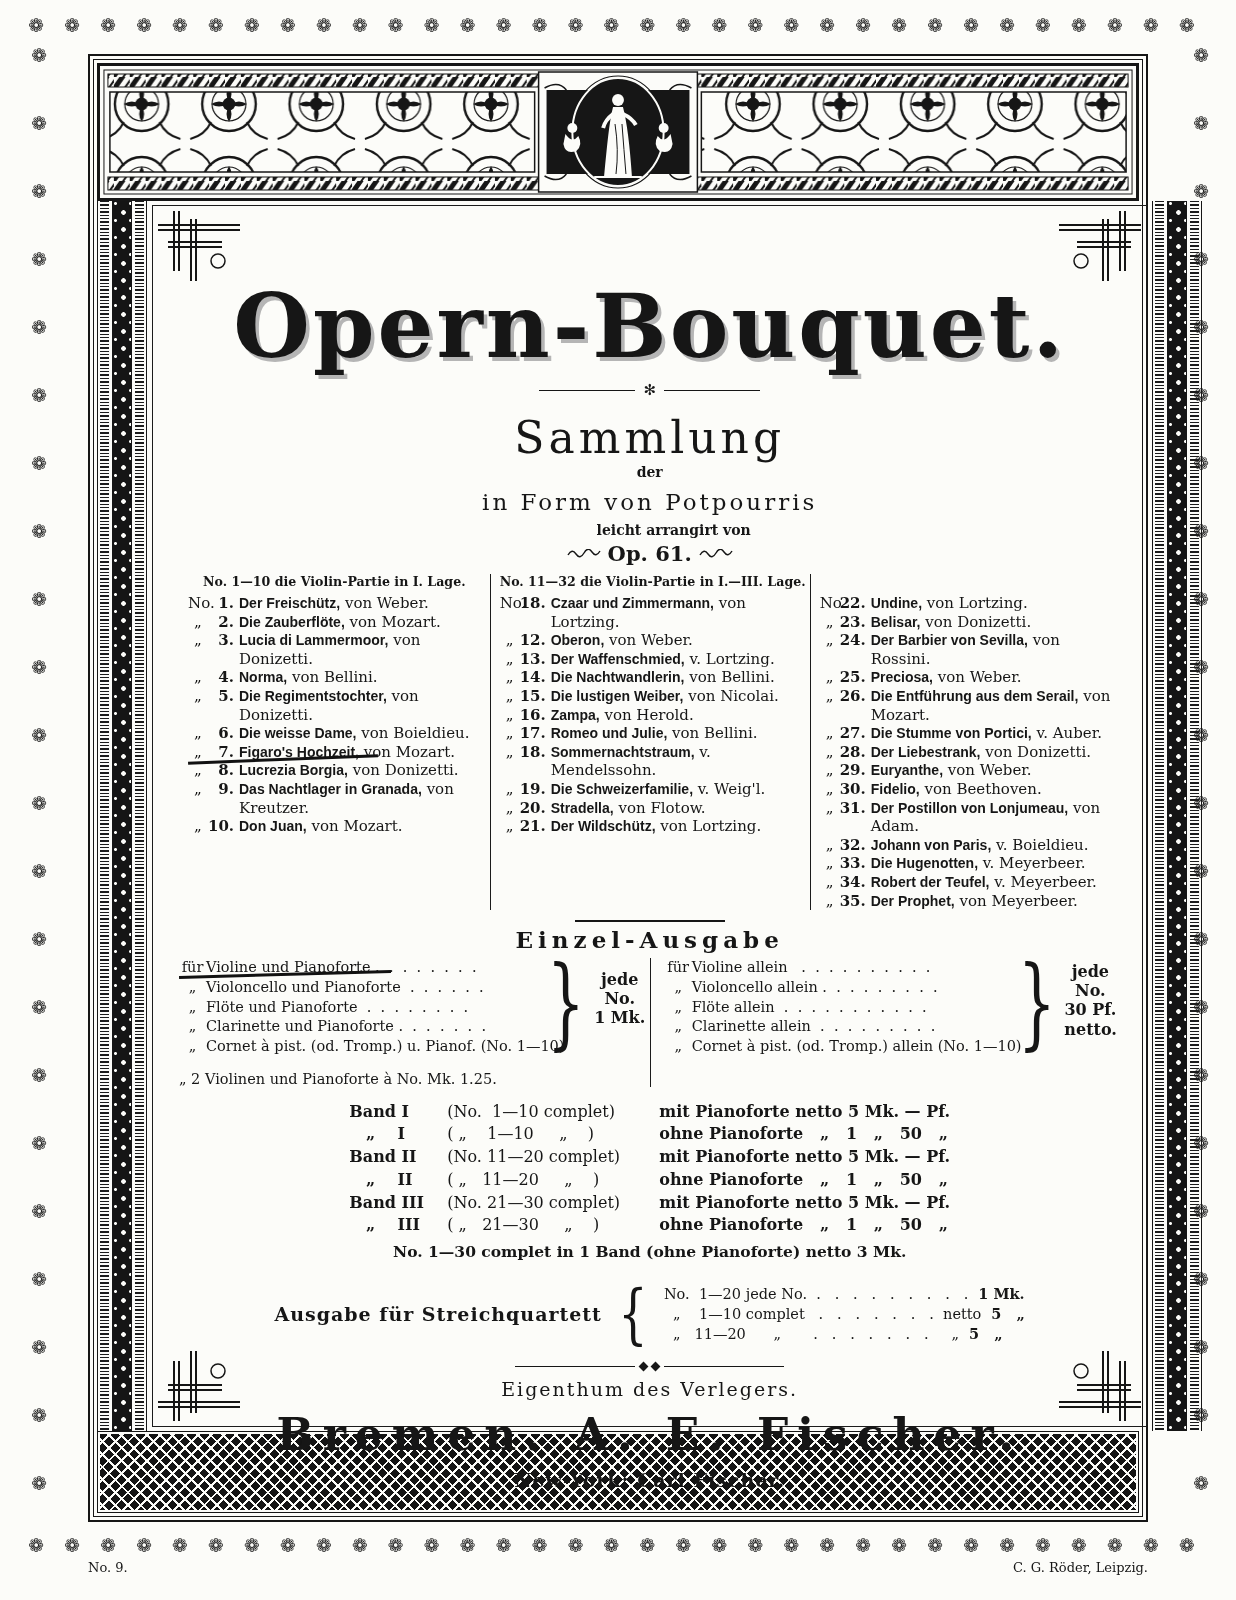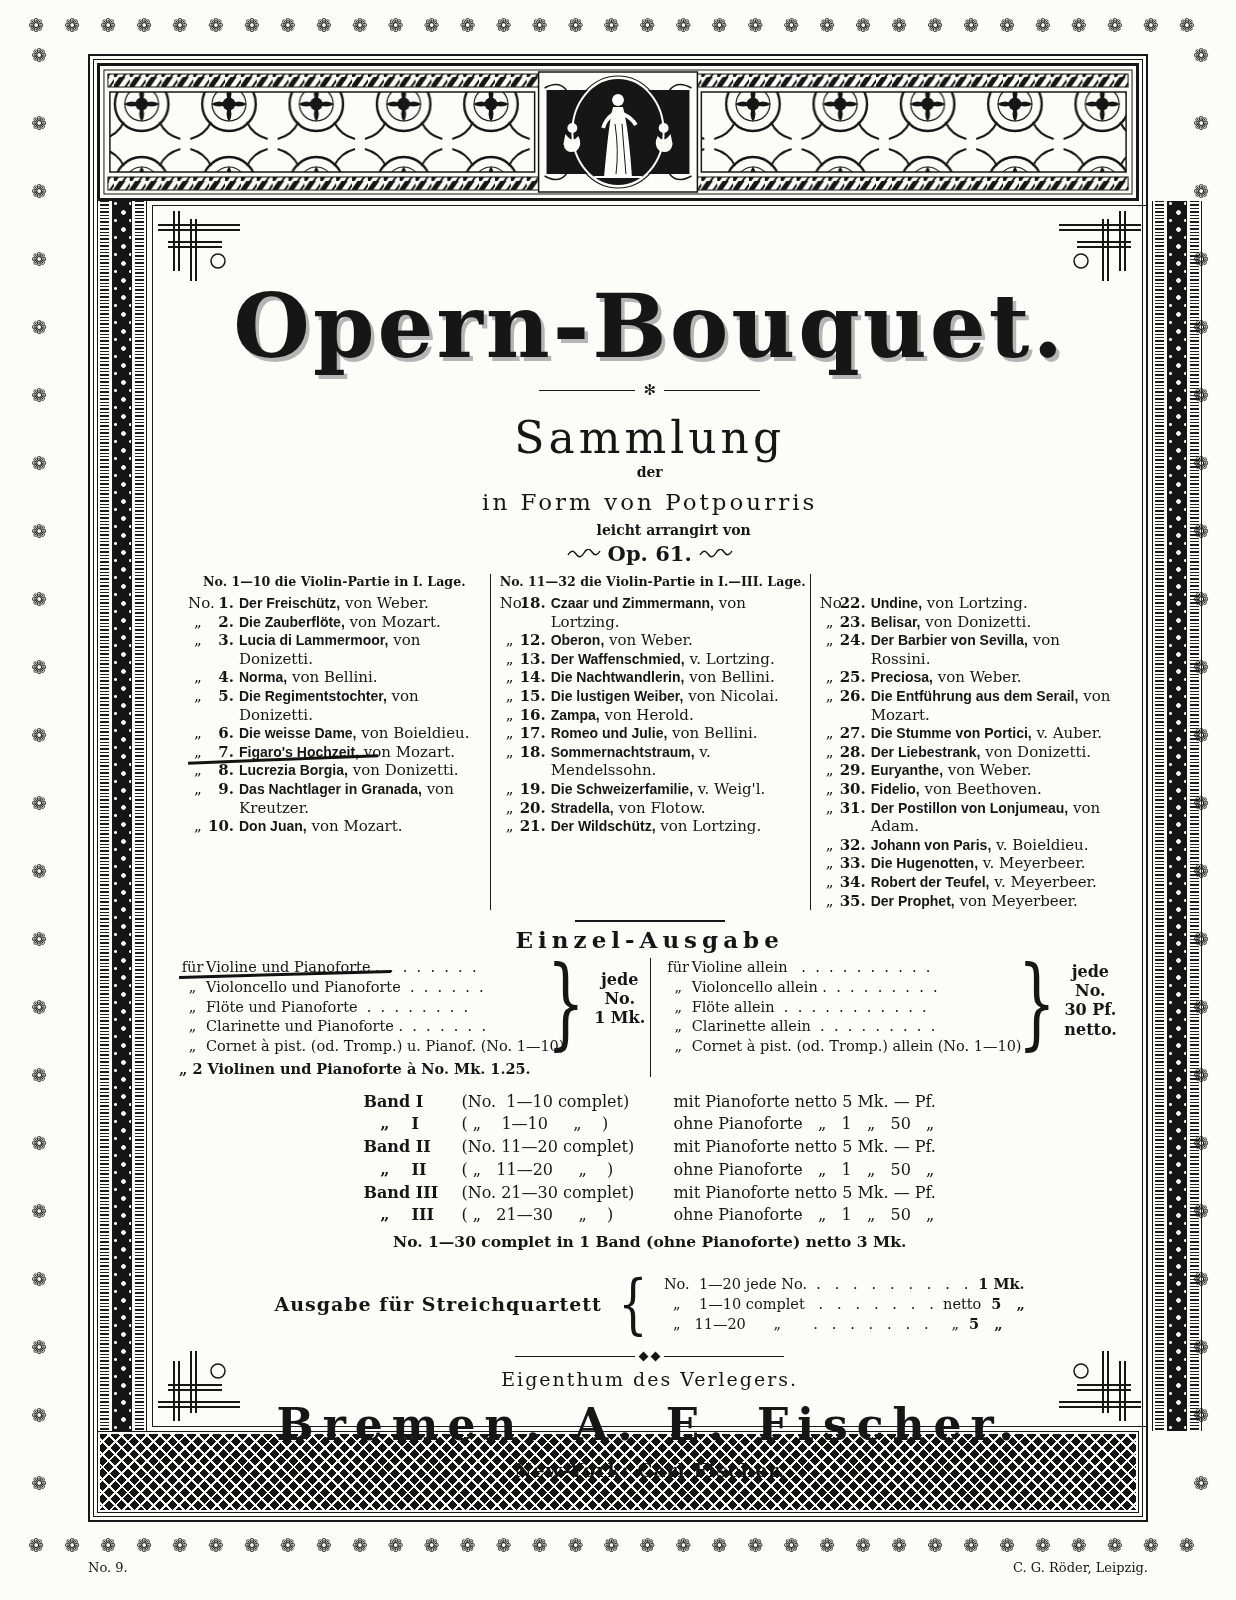--- a/index.html
+++ b/index.html
@@ -90,28 +90,28 @@
   .p-line { display:flex; line-height:1.36; position:relative; }
   .p-lead { flex:none; width:27px; text-align:center; }
   .p-text { white-space:pre; }
   .p-line.marked::after { content:""; position:absolute; left:0; top:15px; width:212px; height:2.5px;
                           background:#111; transform:rotate(-1.6deg); }
   .p-brace { position:absolute; right:52px; top:-5px; font-size:100px; line-height:100px;
              transform:scaleX(.6); }
   .p-price { position:absolute; right:4px; top:12px; width:52px; text-align:center;
              font-weight:700; font-size:16px; line-height:1.2; }
   .price-block.right .p-price { top:4px; }
-  .p-extra { margin-top:3px; font-weight:700; font-size:14.5px; }
+  .p-extra { margin-top:14px; font-weight:400; font-size:14.5px; }
 
   
   .baende { margin:14px auto 0; font-size:16px; line-height:1.42; text-align:left; }
   .b-row { display:flex; white-space:pre; }
   .b-1 { font-weight:700; width:98px; }
   .b-s { width:212px; }
-  .b-2 { font-weight:400; }
+  .b-2 { font-weight:700; }
   .b-complete { text-align:center; font-weight:700; font-size:15.5px; margin-top:5px; }
 
   .mid-rule { width:290px; height:1.5px; background:#161616; margin:11px auto 7px; }
 
   
   .quartett { display:flex; align-items:center; margin:2px auto 0; gap:10px; text-align:left; }
   .q-label { font-weight:700; font-size:19px; letter-spacing:1px; white-space:nowrap; }
   .q-brace { font-size:66px; line-height:66px; transform:scaleX(.7); }
   .q-rows { font-size:14.5px; line-height:1.4; }
   .q-row { display:flex; white-space:pre; }

